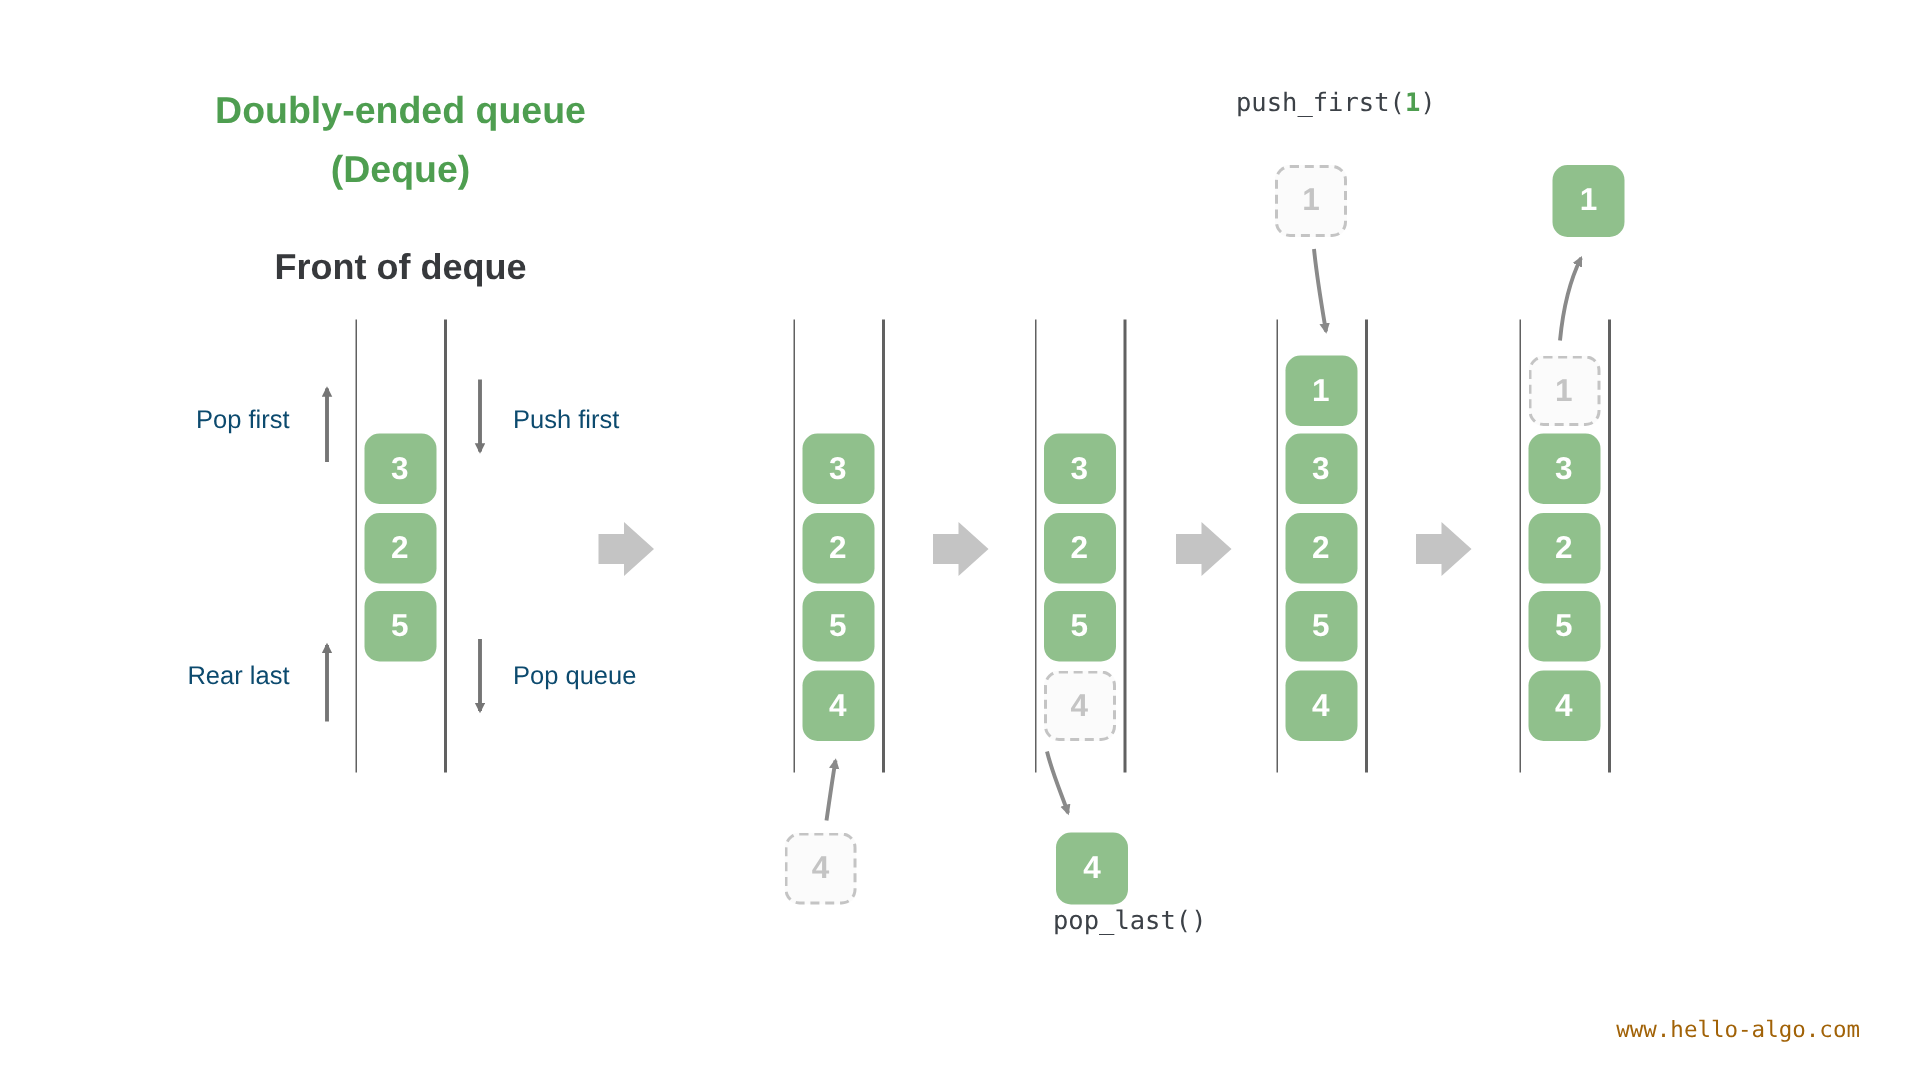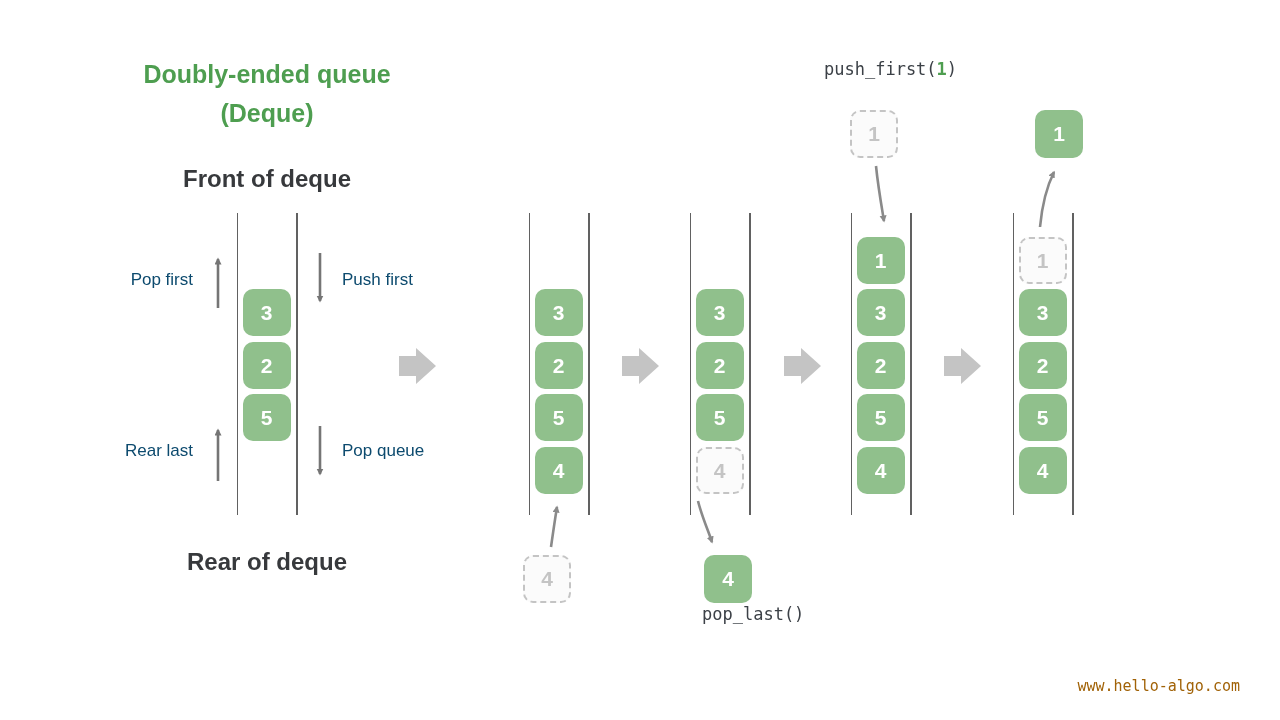--- a/index.html
+++ b/index.html
@@ -69,21 +69,20 @@
 </style>
 </head>
 <body>
 
 <div id="stage">
 
   <div class="title-line" style="top:99px">(Deque)</div>
   <div class="title-line" style="top:60px">Doubly-ended queue</div>
 
   <div class="deque-label" style="top:165px">Front of deque</div>
-  <div class="deque-label" style="top:548px">Rear of deque</div>
 
   <div class="op-label right-align" style="left:40px;width:153px;top:270px">Pop first</div>
   <div class="op-label" style="left:342px;top:270px">Push first</div>
   <div class="op-label right-align" style="left:40px;width:153px;top:441px">Rear last</div>
   <div class="op-label" style="left:342px;top:441px">Pop queue</div>
 
   <div class="queue" style="left:236.5px">
     <div class="wall left"></div>
     <div class="wall right"></div>
     <div class="cell r1" data-style="solid">3</div>

